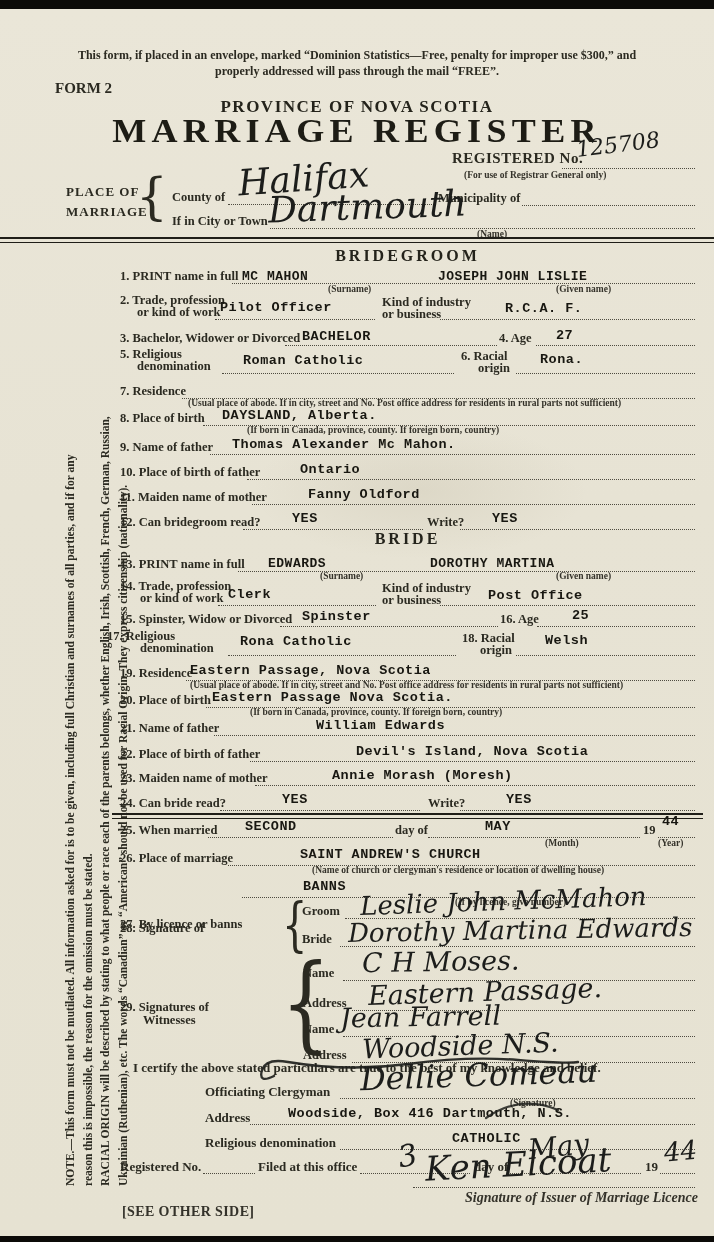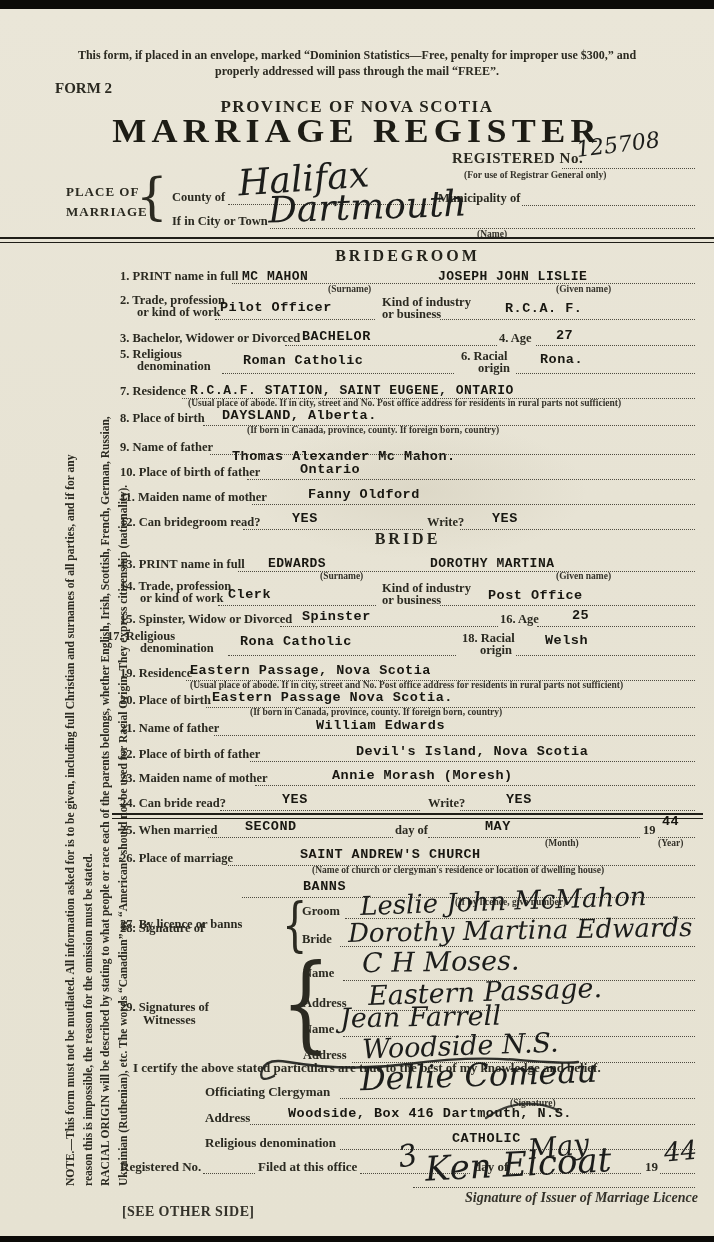--- a/index.html
+++ b/index.html
@@ -102,31 +102,30 @@
   <div class="abs lbl" style="left:137px;top:359px">denomination</div>
   <div class="abs dot" style="left:222px;top:372px;width:232px"></div>
   <div class="abs typed typed14" style="left:243px;top:353px">Roman Catholic</div>
   <div class="abs lbl" style="left:461px;top:349px">6. Racial</div>
   <div class="abs lbl" style="left:478px;top:361px">origin</div>
   <div class="abs dot" style="left:516px;top:372px;width:179px"></div>
   <div class="abs typed typed14" style="left:540px;top:352px">Rona.</div>
 
   <div class="abs lbl" style="left:120px;top:384px">7. Residence</div>
   <div class="abs dot" style="left:182px;top:397px;width:513px"></div>
-  <div class="abs typed" style="left:190px;top:383px">R.C.A.F. STATION, SAINT EUGENE, ONTARIO</div>
   <div class="abs cap" style="left:188px;top:398px">(Usual place of abode.  If in city, street and No.  Post office address for residents in rural parts not sufficient)</div>
 
   <div class="abs lbl" style="left:120px;top:411px">8. Place of birth</div>
   <div class="abs dot" style="left:203px;top:424px;width:492px"></div>
   <div class="abs typed typed14" style="left:222px;top:408px">DAYSLAND, Alberta.</div>
   <div class="abs cap" style="left:247px;top:425px">(If born in Canada, province, county.  If foreign born, country)</div>
 
   <div class="abs lbl" style="left:120px;top:440px">9. Name of father</div>
   <div class="abs dot" style="left:210px;top:453px;width:485px"></div>
-  <div class="abs typed typed14" style="left:232px;top:449px">Thomas Alexander Mc Mahon.</div>
+  <div class="abs typed typed14" style="left:232px;top:437px">Thomas Alexander Mc Mahon.</div>
 
   <div class="abs lbl" style="left:120px;top:465px">10. Place of birth of father</div>
   <div class="abs dot" style="left:247px;top:478px;width:448px"></div>
   <div class="abs typed typed14" style="left:300px;top:462px">Ontario</div>
 
   <div class="abs lbl" style="left:120px;top:490px">11. Maiden name of mother</div>
   <div class="abs dot" style="left:252px;top:503px;width:443px"></div>
   <div class="abs typed typed14" style="left:308px;top:487px">Fanny Oldford</div>
 
   <div class="abs lbl" style="left:120px;top:515px">12. Can bridegroom read?</div>

